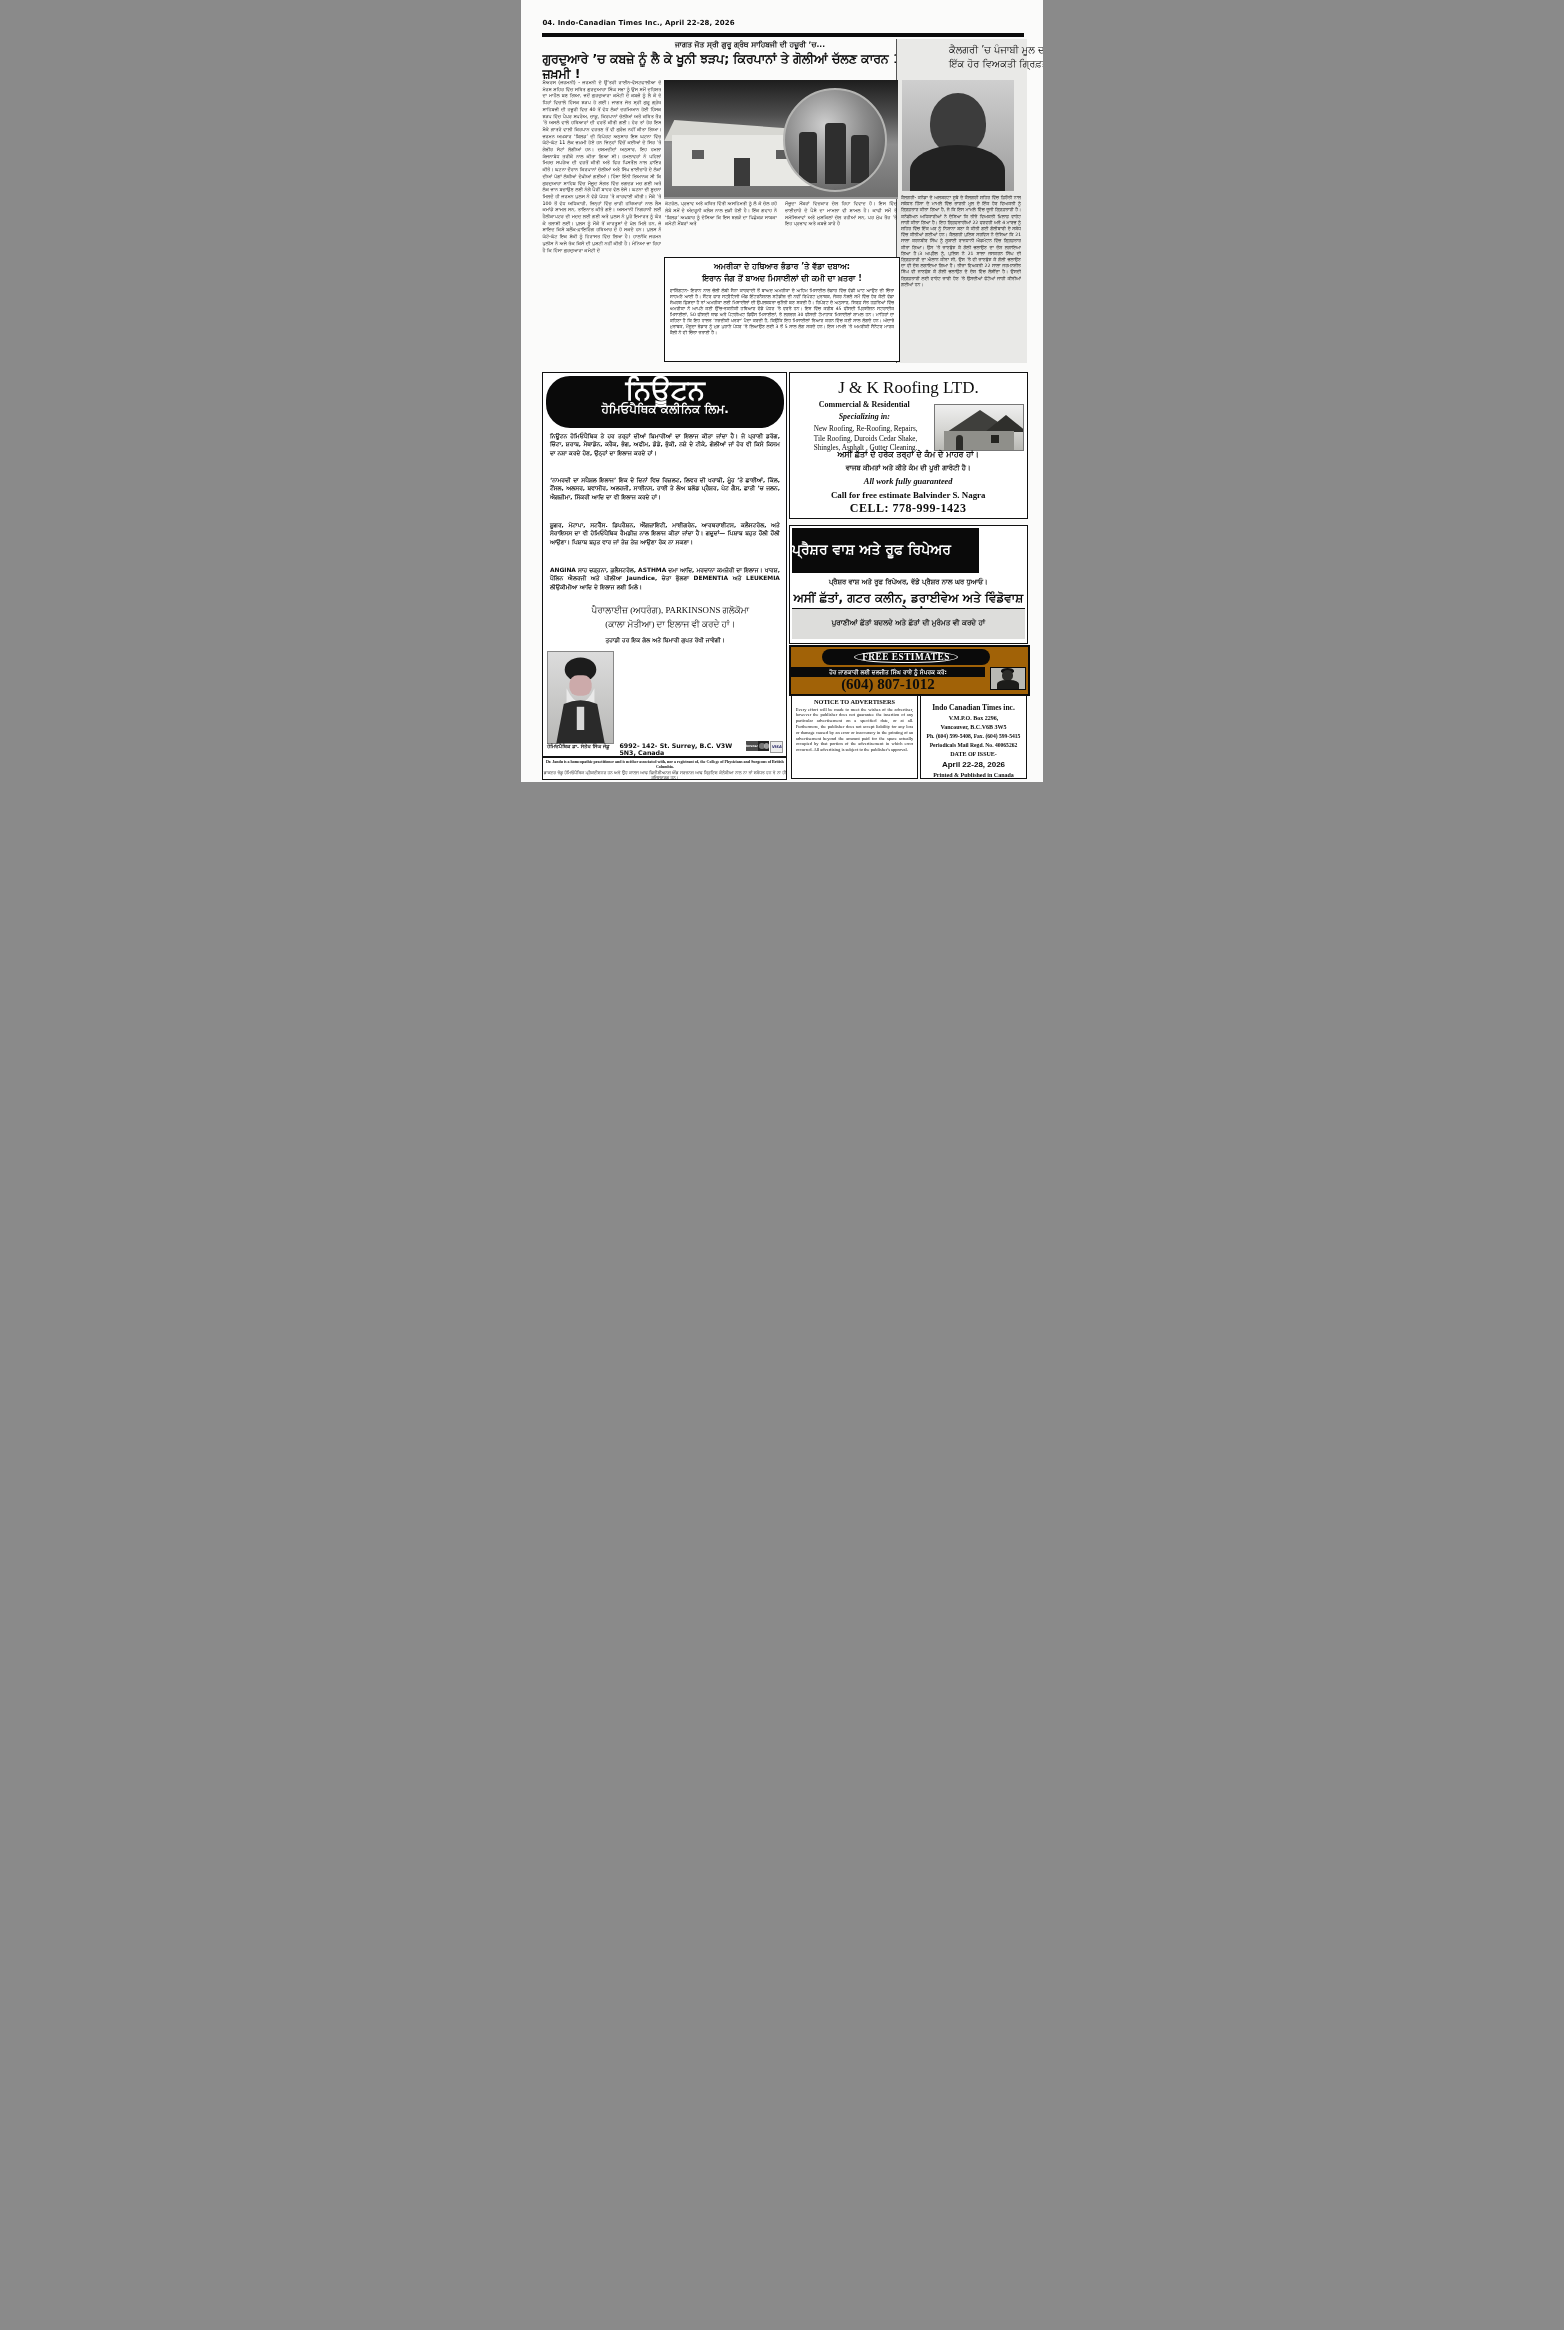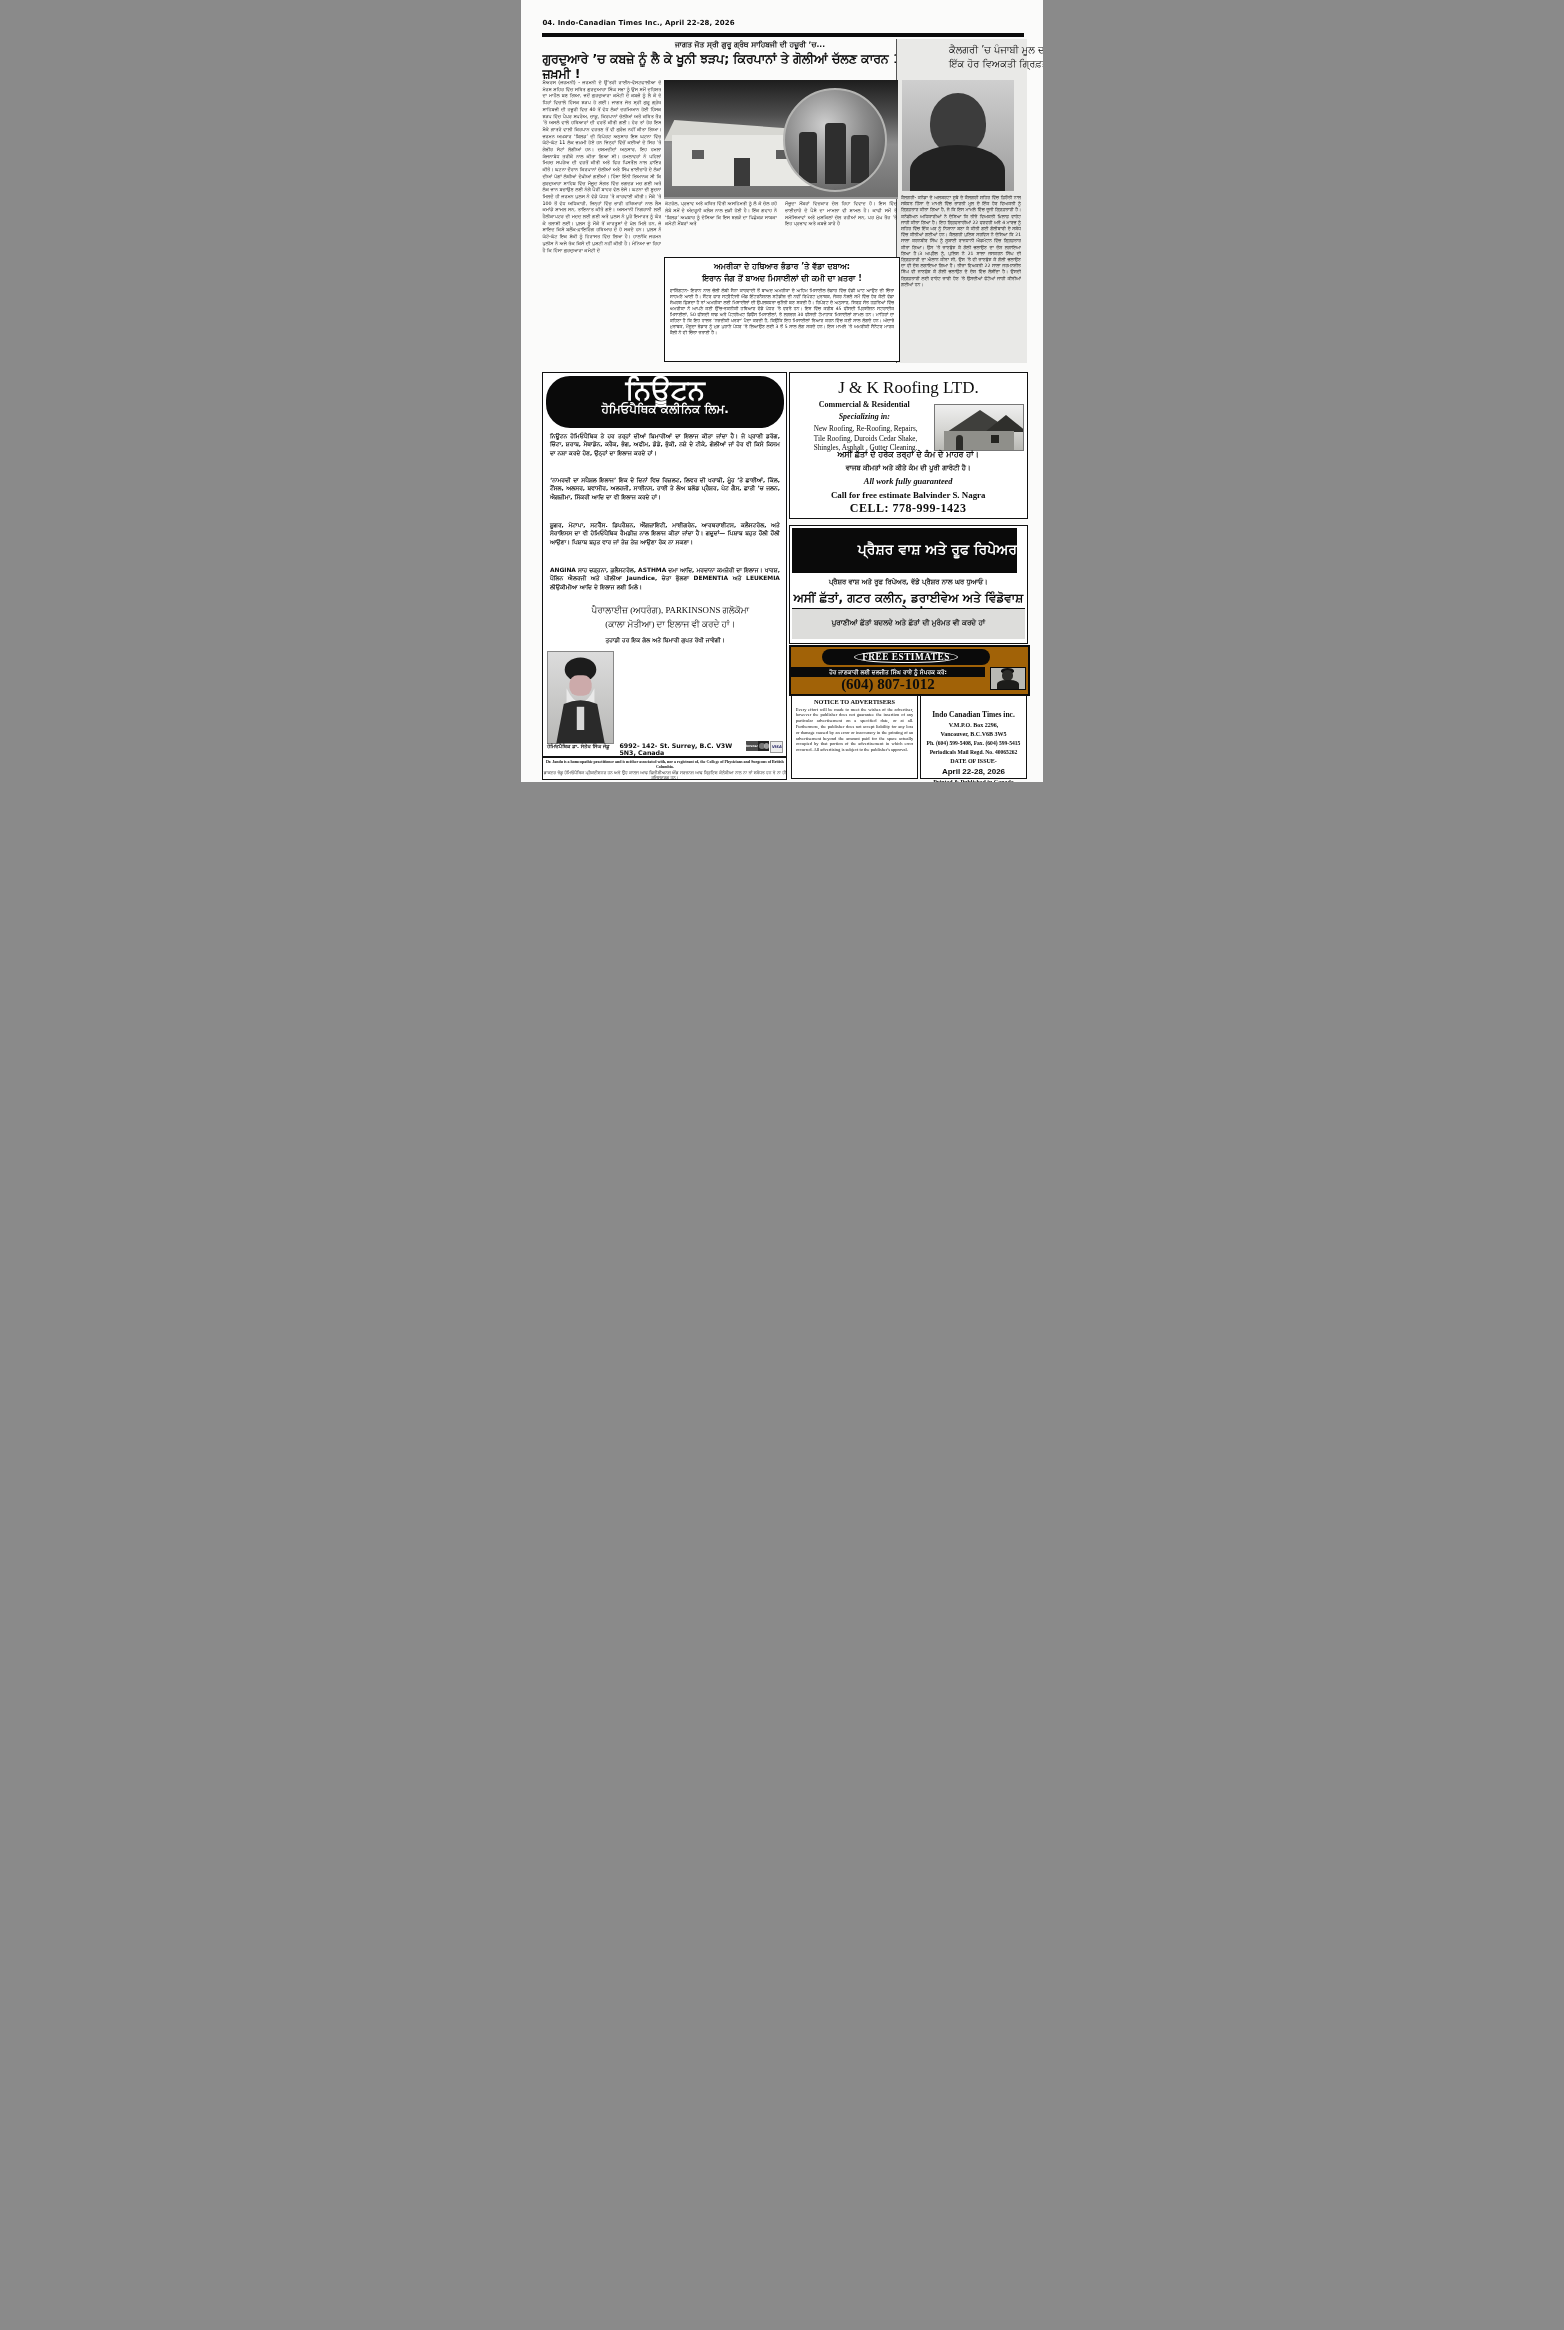--- a/index.html
+++ b/index.html
@@ -86,21 +86,21 @@
   .house-door{position:absolute;left:20.5px;top:30px;width:7.5px;height:15px;background:#2b2b28;border-radius:3.7px 3.7px 0 0;}
   .house-win{position:absolute;left:56px;top:30px;width:8.4px;height:8.4px;background:#23231f;}
   .roof-pa1{position:absolute;left:3.7px;top:77px;width:229px;text-align:center;font-size:8px;font-weight:bold;}
   .roof-pa2{position:absolute;left:3.7px;top:91px;width:229px;text-align:center;font-size:6.8px;font-weight:bold;}
   .roof-guar{position:absolute;left:3.7px;top:104px;width:229px;text-align:center;font-size:8.4px;font-weight:bold;font-style:italic;}
   .roof-call{position:absolute;left:3.7px;top:117px;width:229px;text-align:center;font-size:8.9px;font-weight:bold;}
   .roof-cell{position:absolute;left:3.7px;top:128px;width:229px;text-align:center;font-size:12px;font-weight:bold;letter-spacing:0.5px;}
 
   
   .pressure{left:268px;top:525px;width:237px;height:117px;border:1.9px solid #111;background:#fff;}
-  .press-title{position:absolute;left:1.9px;top:1.9px;width:225px;height:45px;background:#0a0a0a;color:#fff;text-align:right;font-size:14px;font-weight:bold;line-height:43px;}
+  .press-title{position:absolute;left:1.9px;top:1.9px;width:187px;height:45px;background:#0a0a0a;color:#fff;text-align:left;font-size:14px;font-weight:bold;line-height:43px;}
   .press-l1{position:absolute;left:2.8px;top:52px;width:231px;text-align:center;font-size:6.8px;font-weight:bold;}
   .press-l2{position:absolute;left:2.8px;top:65px;width:231px;text-align:center;font-size:12px;font-weight:bold;}
   .press-l3{position:absolute;left:1.9px;top:82px;width:233px;height:30px;background:#dddddb;border-top:1.4px solid #111;text-align:center;font-size:7.2px;font-weight:bold;line-height:28px;}
 
   .freebox{left:268px;top:645px;width:237px;height:47px;border:2.8px solid #0a0a0a;background:#a16207;}
   .free-badge{position:absolute;left:31px;top:1.9px;width:168px;height:16px;background:#0a0a0a;border-radius:8.4px;display:flex;align-items:center;justify-content:center;}
   .free-badge span{color:#fff;font-size:9.3px;font-weight:bold;font-family:"Liberation Serif",serif;letter-spacing:0.5px;border:0.9px solid #fff;border-radius:50%/60%;padding:0 7.5px;}
   .free-contact{position:absolute;left:0px;top:19.6px;width:194px;height:10.3px;background:#0a0a0a;color:#fff;text-align:center;font-size:5.8px;font-weight:bold;line-height:10.3px;}
   .free-phone{position:absolute;left:0px;top:29px;width:194px;text-align:center;font-size:15px;font-weight:bold;font-family:"Liberation Serif",serif;}
   .contact-photo{position:absolute;right:1.9px;top:19.6px;width:34px;height:21.4px;background:#b9b9b4;border:1.4px solid #0a0a0a;overflow:hidden;}
@@ -246,21 +246,21 @@
       <div class="c-body"></div>
     </div>
   </div>
 
   <div class="abs notice">
     <div class="notice-title">NOTICE TO ADVERTISERS</div>
     <div class="notice-body hide-overflow">Every effort will be made to meet the wishes of the advertiser, however the publisher does not guarantee the insertion of any particular advertisement on a specified date, or at all. Furthermore, the publisher does not accept liability for any loss or damage caused by an error or inaccuracy in the printing of an advertisement beyond the amount paid for the space  actually occupied by that portion of the advertisement in which error occurred. All advertising is subject to the publisher's approval.</div>
   </div>
 
   <div class="abs publisher">
-    <div class="pub-line big" style="margin-top:13px;">Indo Canadian Times inc.</div>
+    <div class="pub-line big" style="margin-top:6px;">Indo Canadian Times inc.</div>
     <div class="pub-line">V.M.P.O. Box 2296,</div>
     <div class="pub-line">Vancouver, B.C.V6B 3W5</div>
     <div class="pub-line" style="font-size:5.6px;">Ph. (604) 599-5408, Fax. (604) 599-5415</div>
     <div class="pub-line" style="font-size:5.6px;">Periodicals Mail Regd. No. 40065262</div>
     <div class="pub-line">DATE OF ISSUE-</div>
     <div class="pub-line date">April 22-28, 2026</div>
     <div class="pub-line">Printed &amp; Published  in Canada</div>
   </div>
 
 </div>

